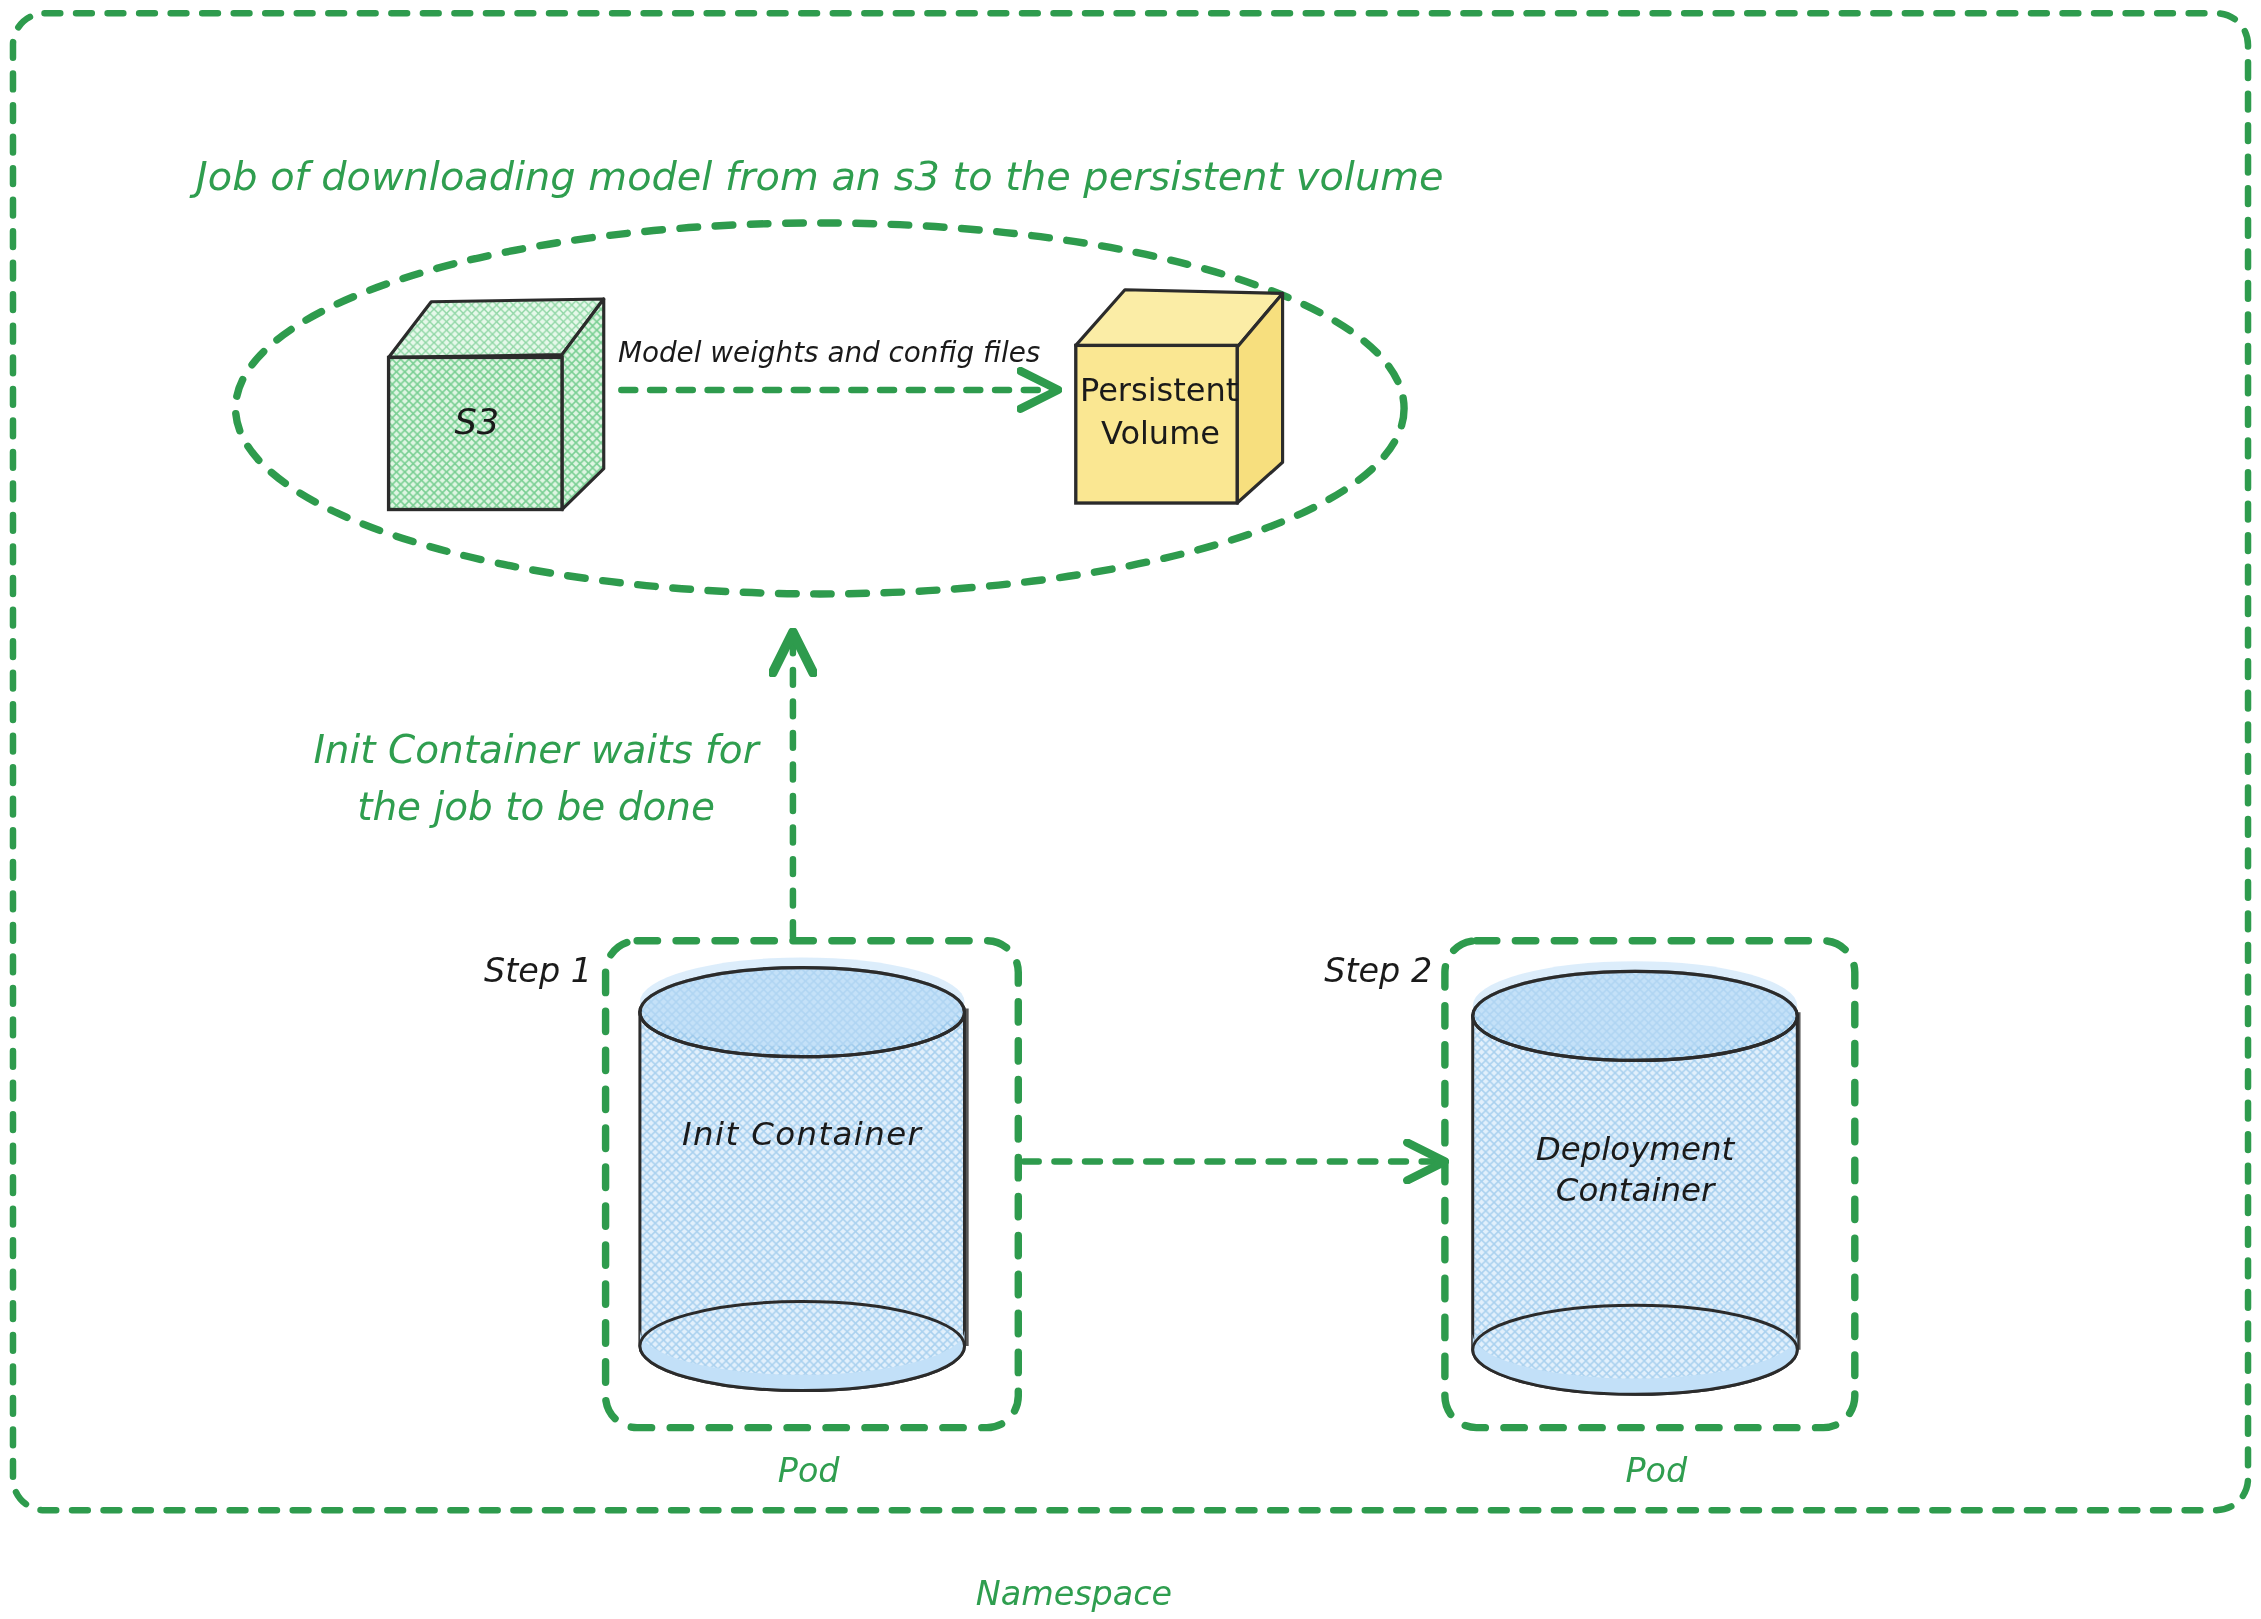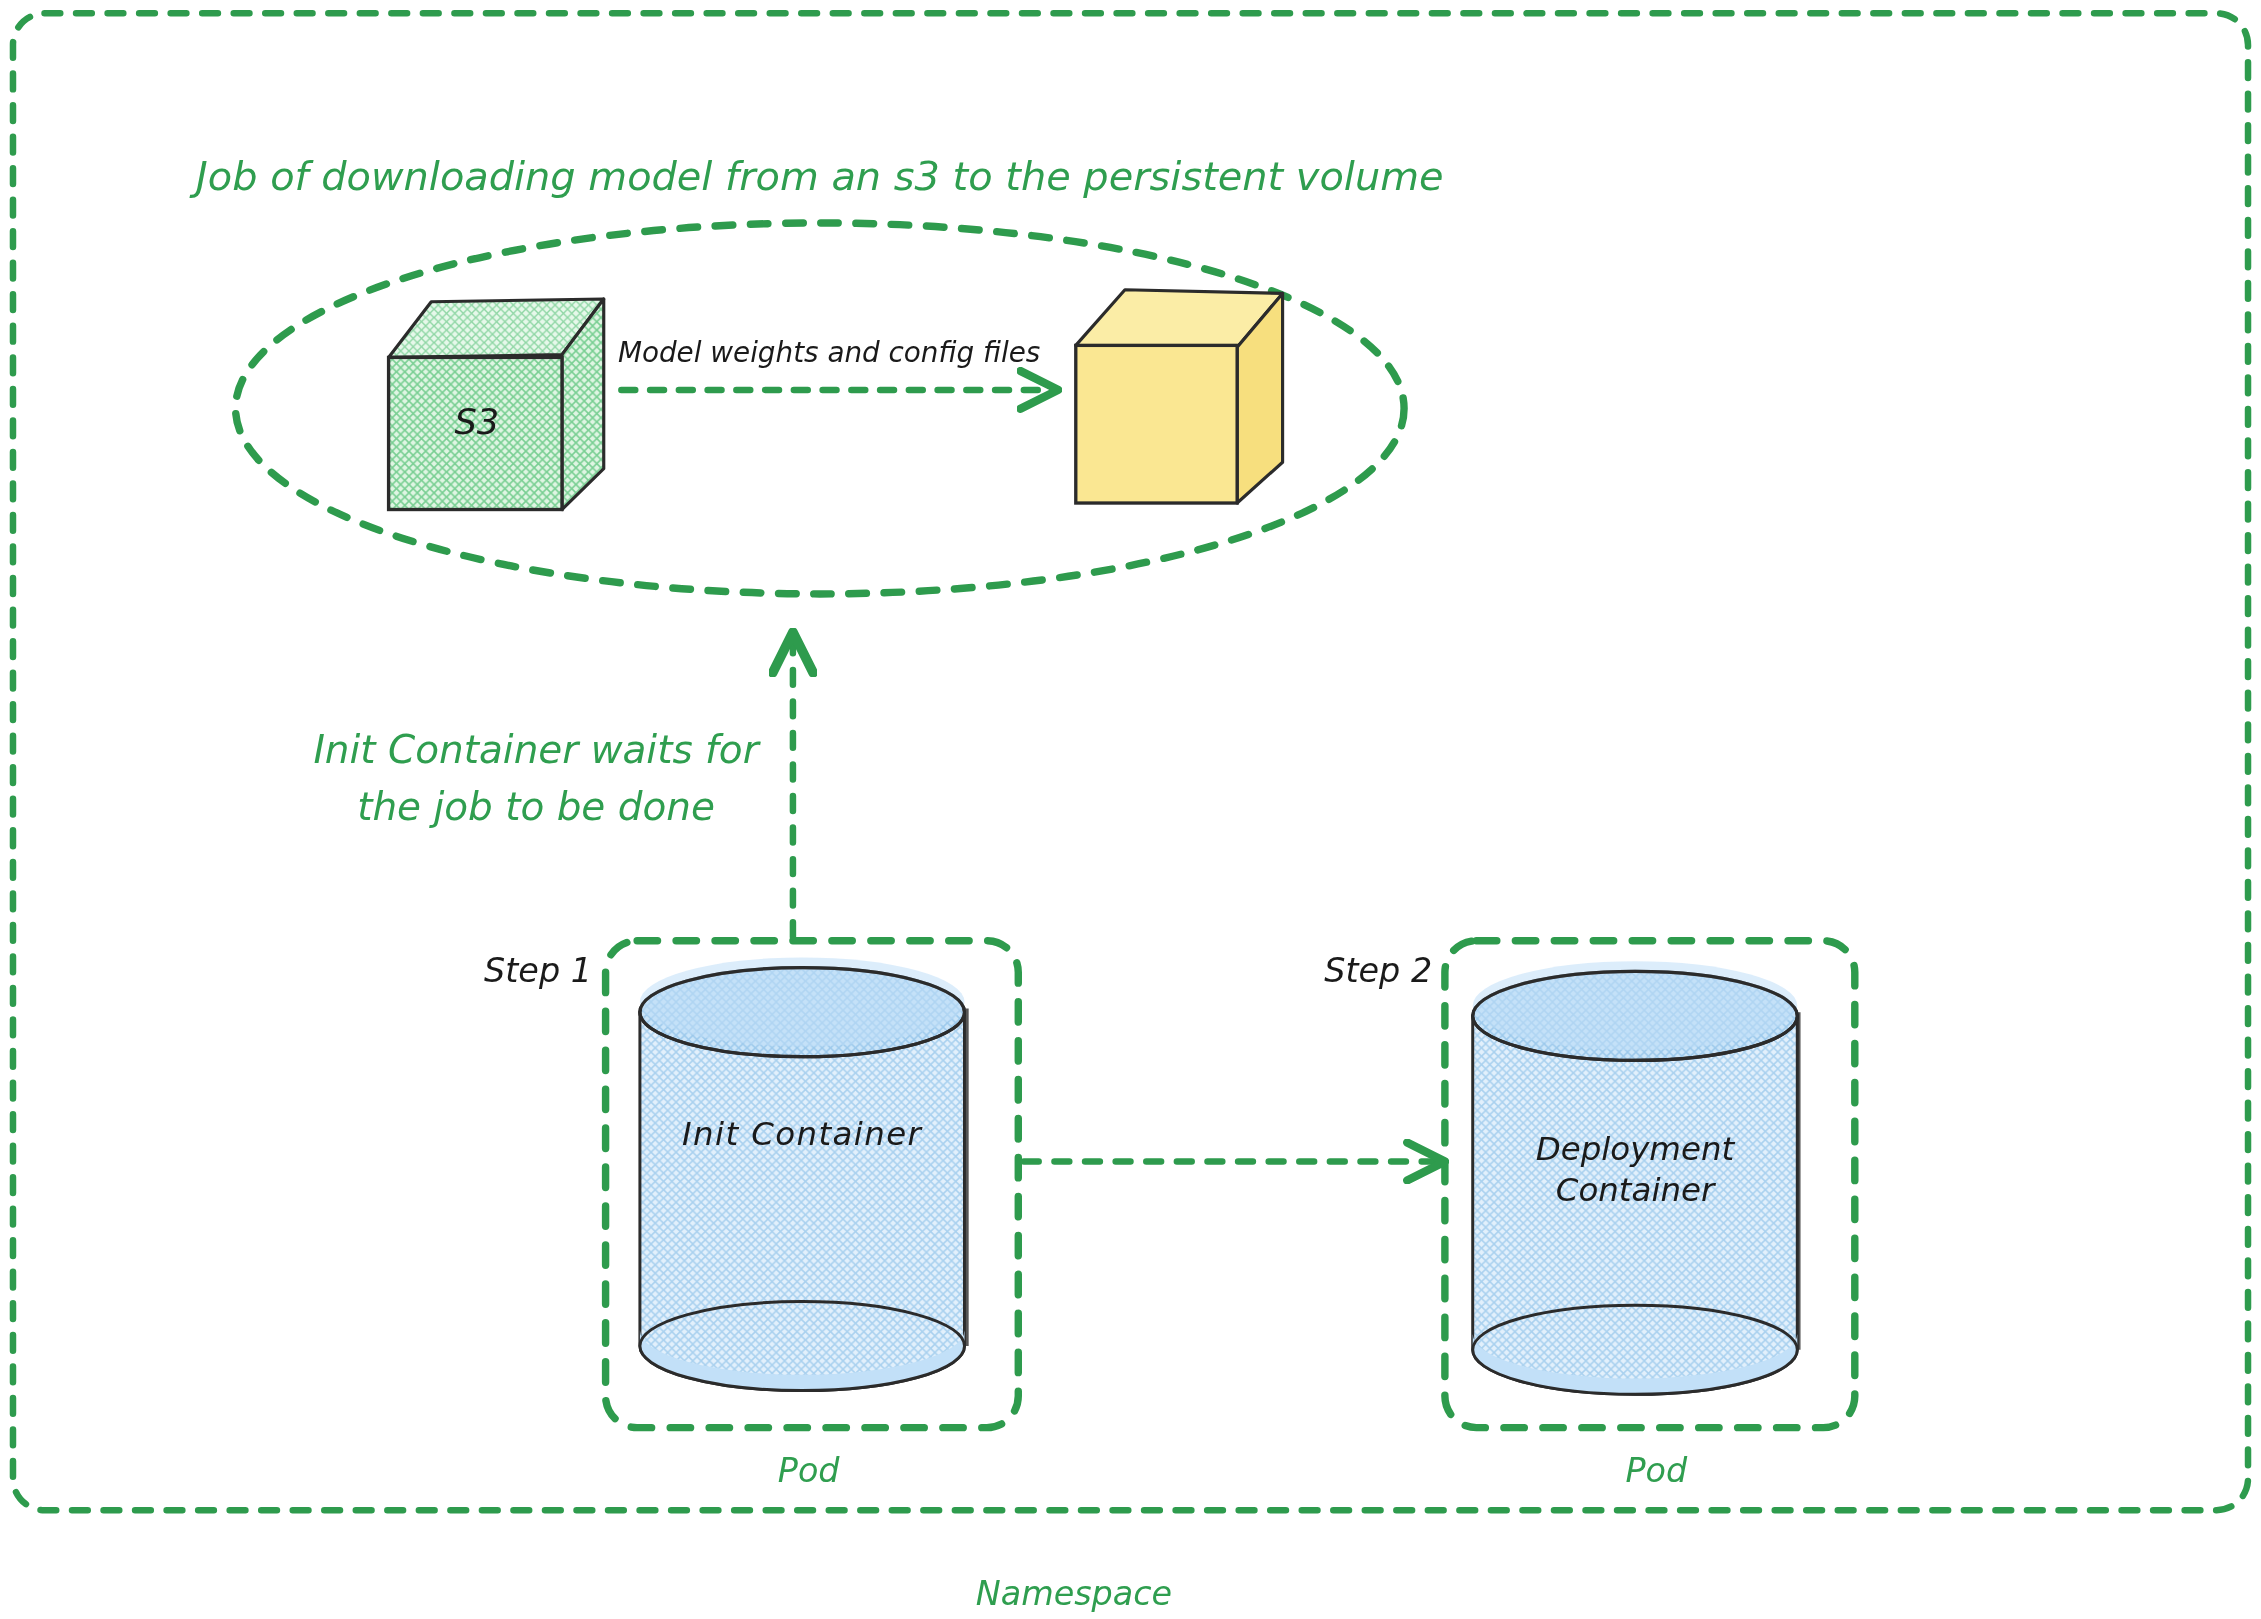--- a/index.html
+++ b/index.html
@@ -153,15 +153,21 @@
 
     <text class="hand" x="522" y="1058" font-size="36" fill="#1a1a1a">Step 1</text>
     <text class="hand" x="1428" y="1058" font-size="36" fill="#1a1a1a">Step 2</text>
 
     <text class="hand" x="872" y="1598" font-size="36" fill="#2f9e4f" text-anchor="middle">Pod</text>
     <text class="hand" x="1786" y="1598" font-size="36" fill="#2f9e4f" text-anchor="middle">Pod</text>
 
     <text class="hand" x="1158" y="1730" font-size="36" fill="#2f9e4f" text-anchor="middle">Namespace</text>
   </svg>
 
+  <div style="position:absolute; left:1080px; top:369px; width:195px; text-align:left;
+              font-family:'DejaVu Sans', sans-serif; font-size:32px; color:#1a1a1a;
+              line-height:1.35; white-space:nowrap; pointer-events:none;">
+    <div>Persistent</div>
+    <div style="text-align:center; width:161px;">Volume</div>
+  </div>
 
 </div>
 
 
 </body></html>

